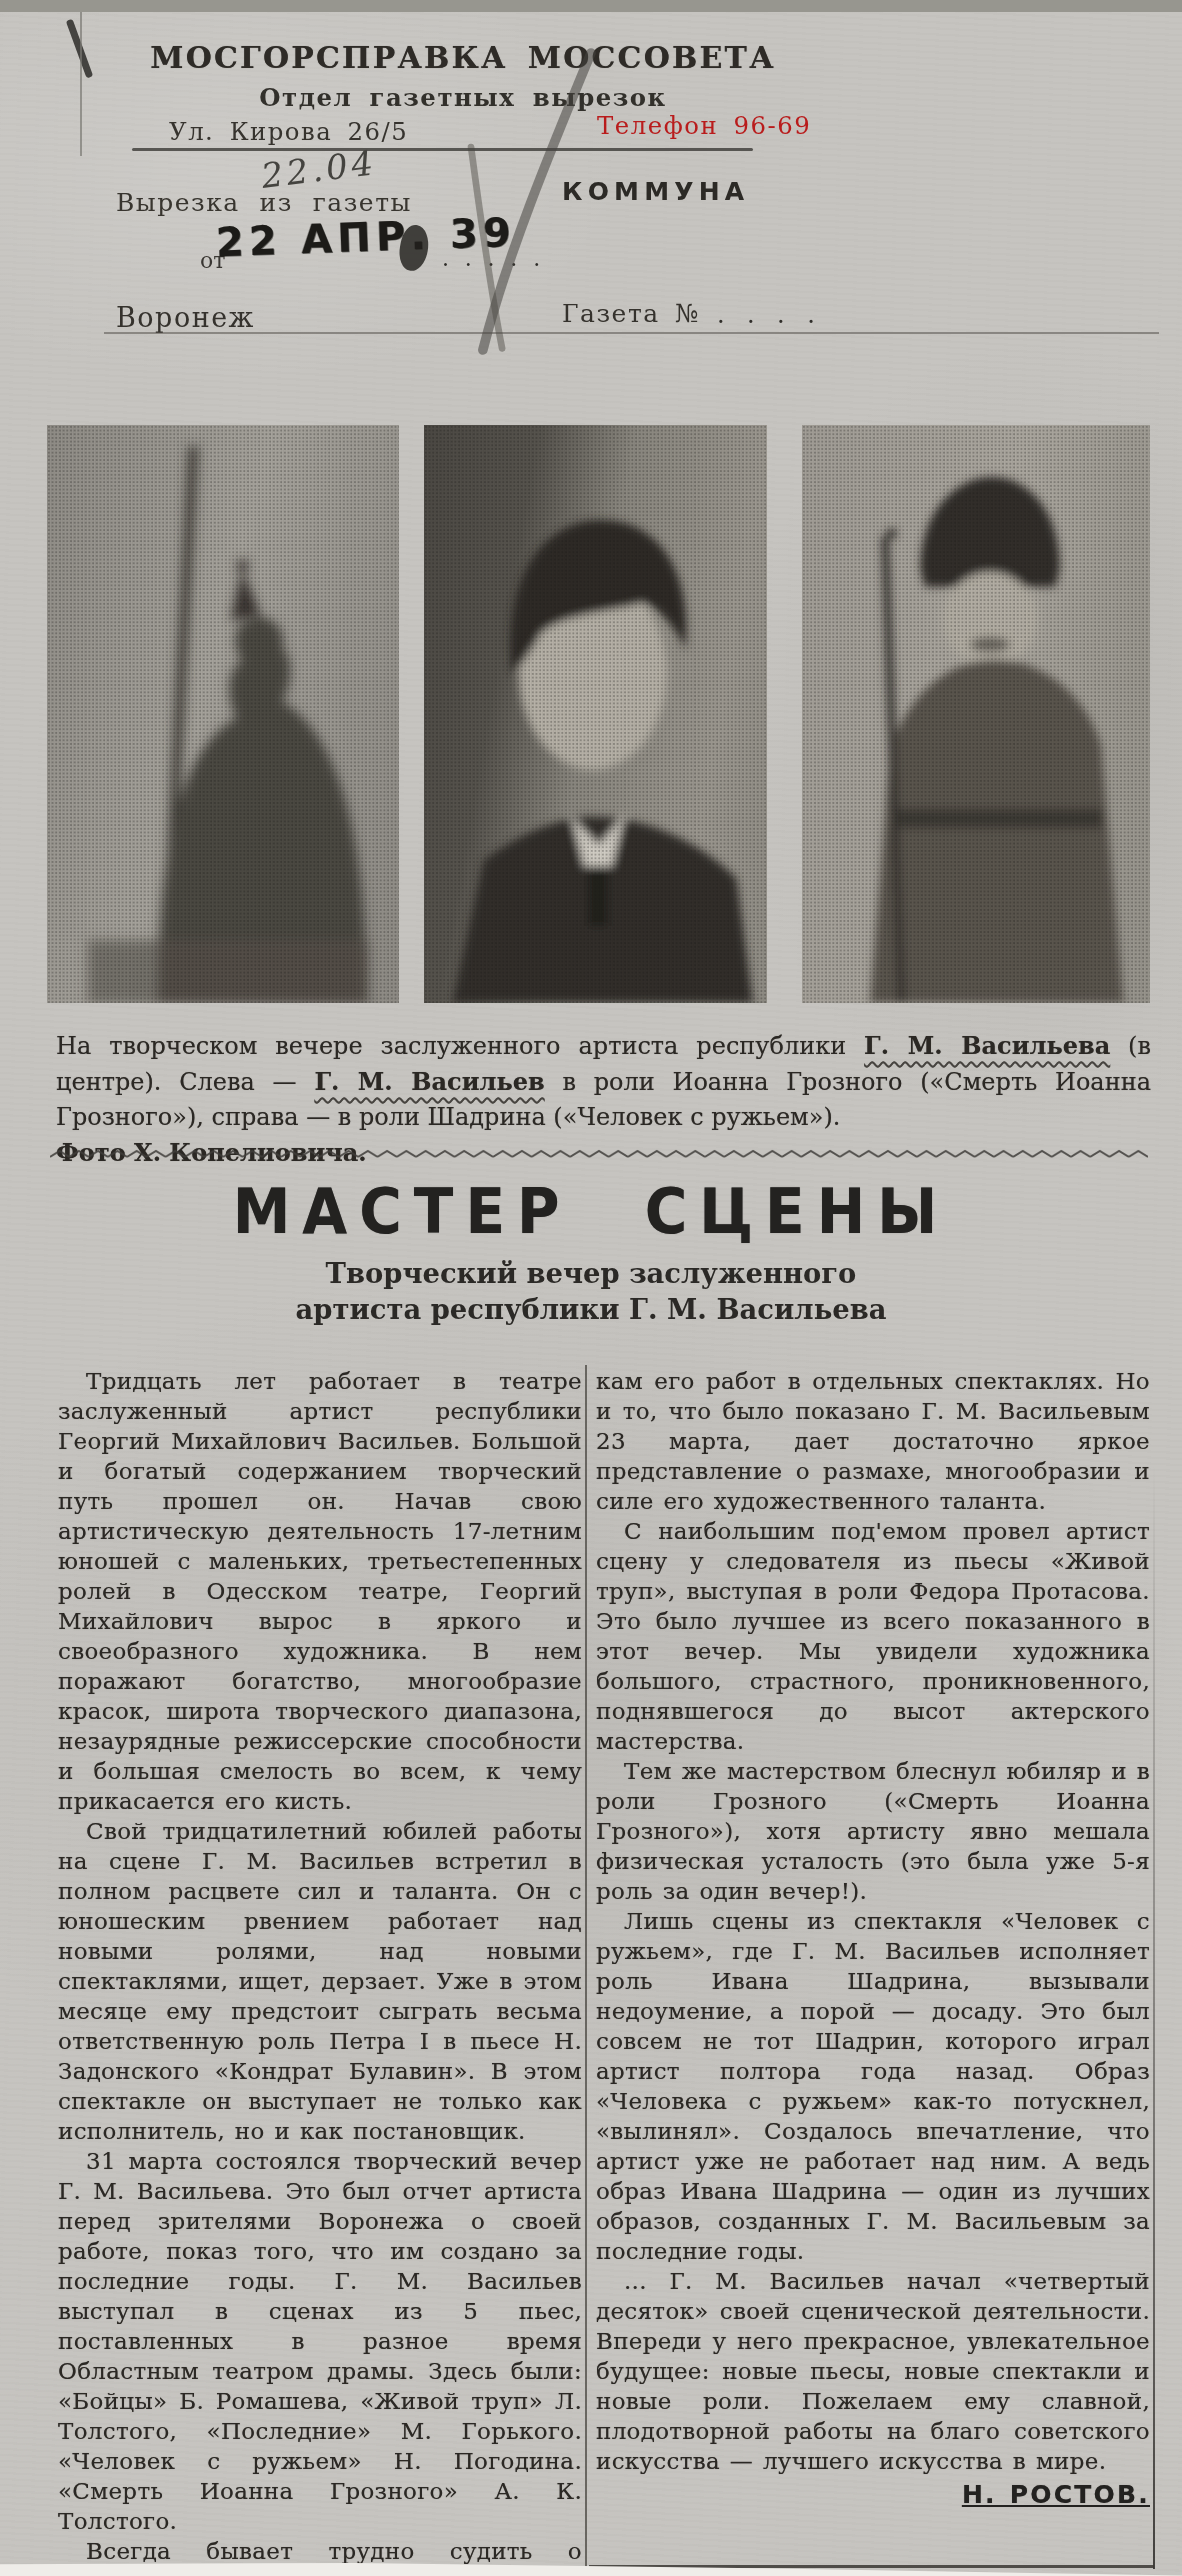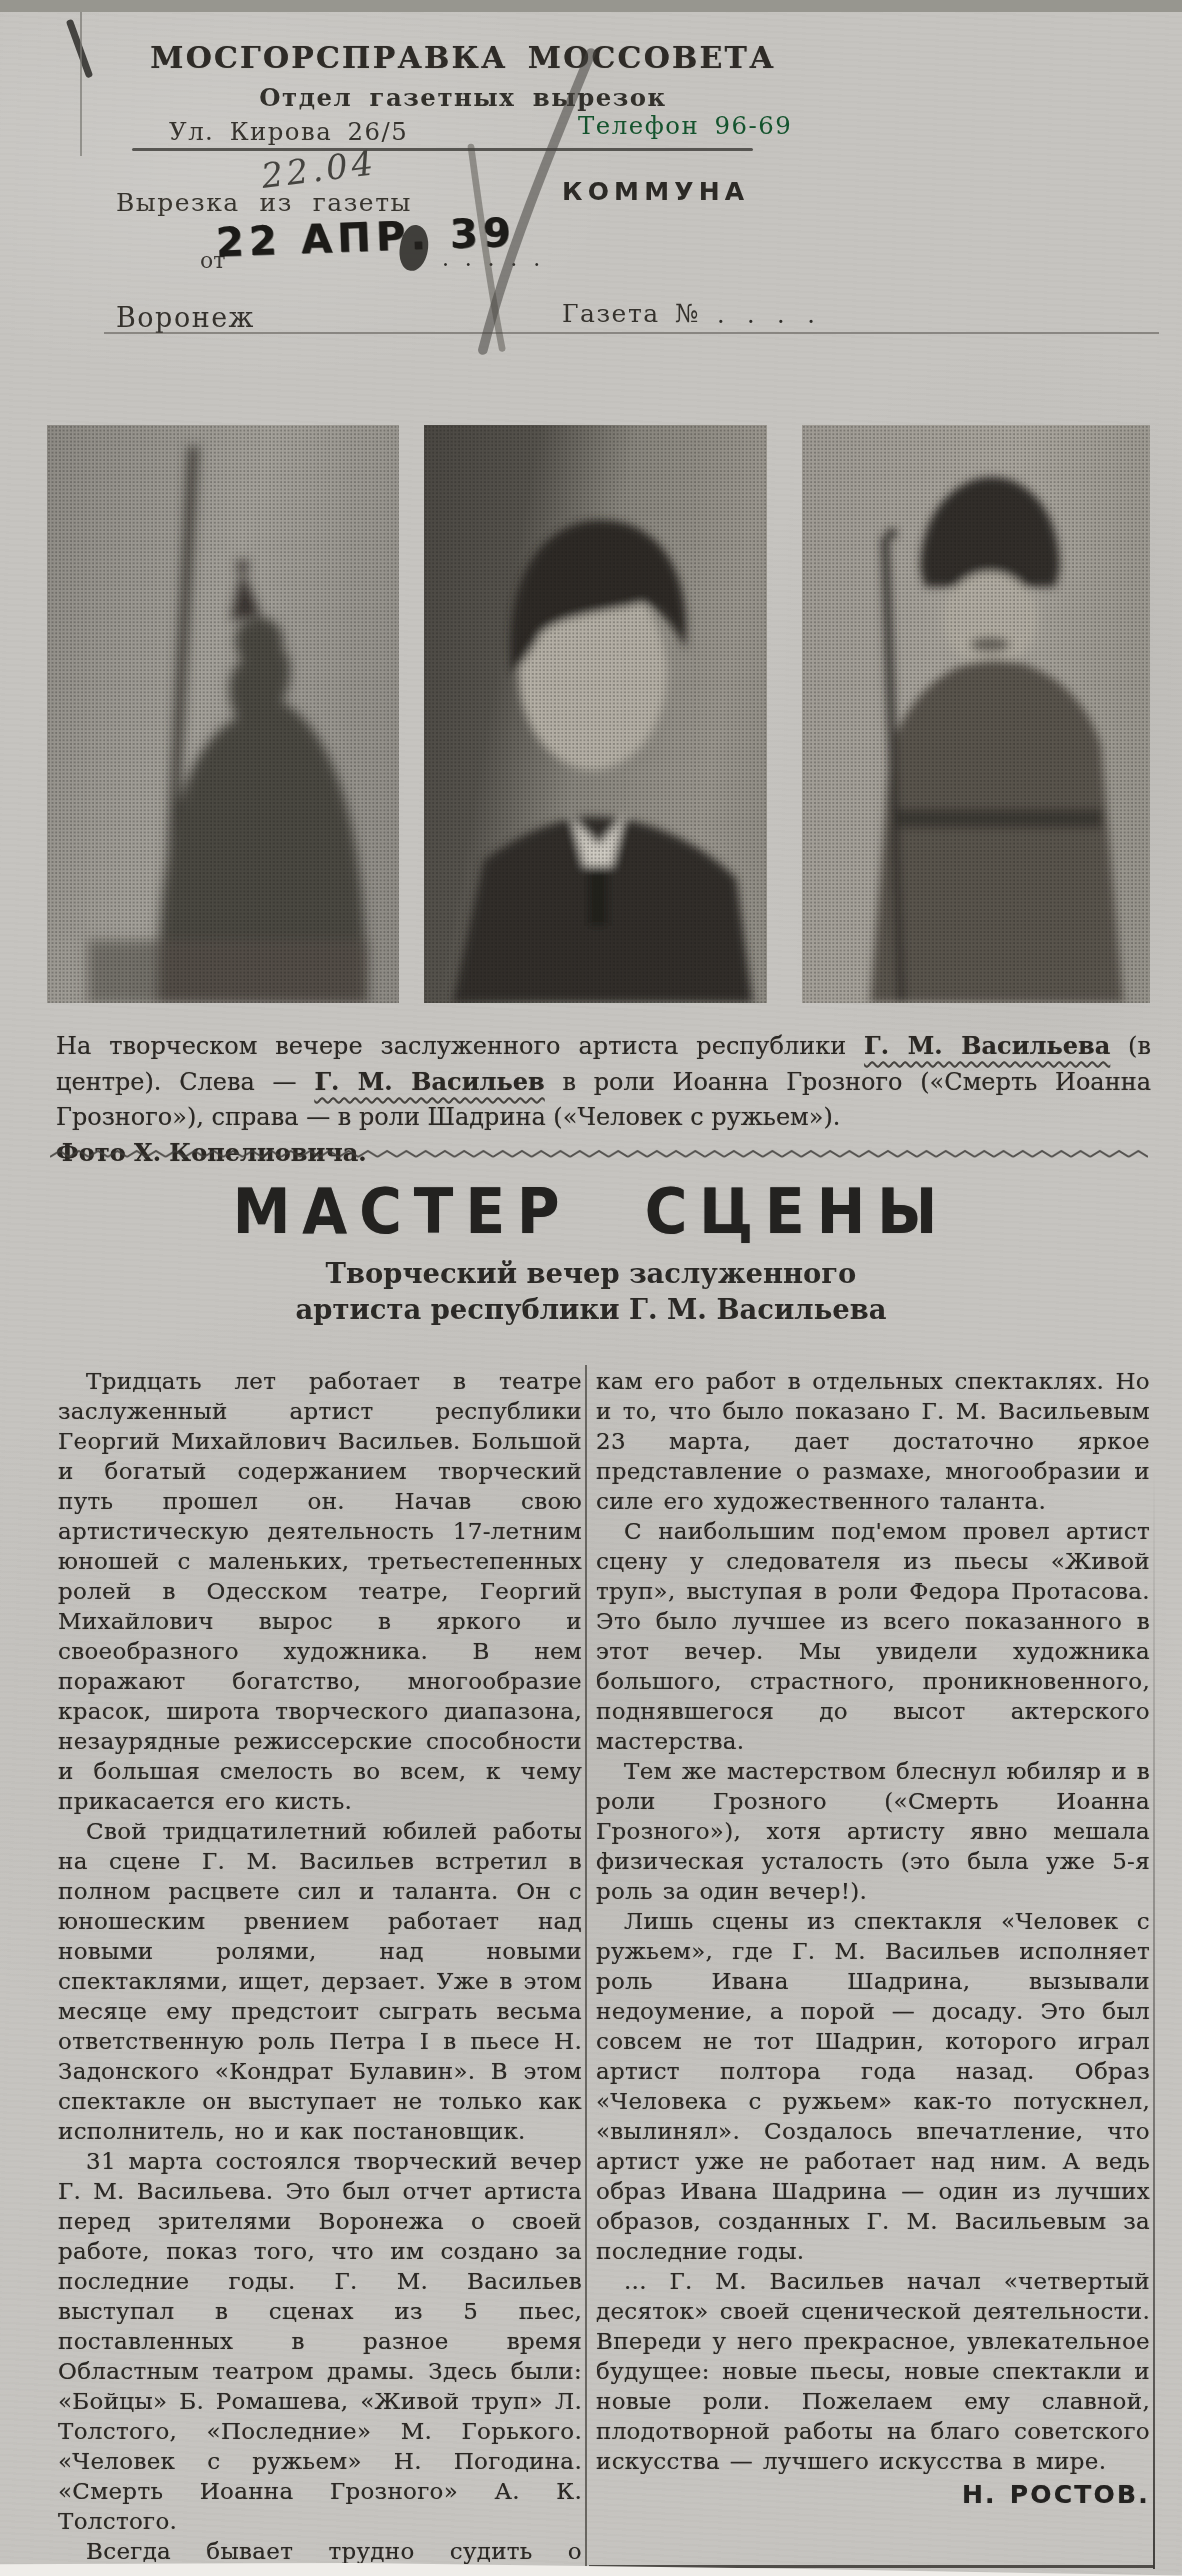--- a/index.html
+++ b/index.html
@@ -12,21 +12,21 @@
       radial-gradient(963px 667px at 45% 66%, rgba(70,68,63,.07), transparent 70%),
       repeating-linear-gradient(3deg, rgba(120,118,110,.035) 0 2.2px, transparent 2.2px 6px);}
   .abs{position:absolute;}
 
   
   .org{top:28px;left:0;width:926px;text-align:center;font-size:30px;font-weight:700;
        letter-spacing:2.2px;word-spacing:7.4px;color:#2e2b27;text-shadow:0 0 0.7px rgba(46,43,39,.6);}
   .dept{top:71px;left:0;width:926px;text-align:center;font-size:24.4px;font-weight:700;
         letter-spacing:1.5px;word-spacing:7.4px;color:#32302b;}
   .addr{top:105px;left:169px;font-size:24.4px;letter-spacing:1.5px;word-spacing:6px;color:#36332e;}
-  .phone{top:99px;left:578px;font-size:24.4px;letter-spacing:1.5px;word-spacing:6px;color:#14532d;}
+  .phone{top:99px;left:597px;font-size:24.4px;letter-spacing:1.5px;word-spacing:6px;color:#b91c1c;}
   .rule-top{top:136px;left:132px;width:621px;height:3px;background:#3b3936;opacity:.8;border-radius:1.5px;}
   .clip-label{top:176px;left:116px;font-size:25px;letter-spacing:1.5px;word-spacing:10.4px;color:#38352f;}
   .handwrite{top:137px;left:261px;font-size:34px;font-style:italic;color:#44433f;
              letter-spacing:3.7px;transform:rotate(-7deg);font-family:"DejaVu Serif",serif;}
   .paper-name{top:165px;left:562px;font-size:25px;font-weight:700;letter-spacing:5.2px;
               font-family:"DejaVu Sans",sans-serif;color:#2c2a26;}
   .from-label{top:236px;left:200px;font-size:22px;color:#3a3733;text-align:center;}
   .date-stamp{top:202px;left:216px;font-size:40px;font-weight:800;letter-spacing:5.2px;
               font-family:"DejaVu Sans",sans-serif;color:#1c1b18;transform:rotate(-2deg);
               text-shadow:0.7px 0.7px 0 rgba(28,27,24,.55), -0.7px 0 0 rgba(28,27,24,.35);}
@@ -68,21 +68,21 @@
   .col{position:absolute;top:1354px;font-size:23px;line-height:30px;text-align:justify;
        letter-spacing:0.3px;word-spacing:2.2px;color:#2b2824;text-shadow:0 0 0.7px rgba(43,40,36,.55);}
   .col p{margin:0;text-indent:28px;}
   .col p.noind{text-indent:0;}
   .col-left{left:58px;width:524px;}
   .col-right{left:596px;width:554px;}
   .divider{top:1353px;left:585px;width:1.5px;height:1205px;background:#4a4742;opacity:.75;}
   .edge-right{top:1452px;left:1153px;width:2.2px;height:1105px;
               background:linear-gradient(rgba(53,51,48,0), rgba(53,51,48,.9));}
   .sig{display:block;text-align:right;margin-top:4.4px;font-family:"DejaVu Sans",sans-serif;
-       font-weight:700;font-size:25px;letter-spacing:2.2px;color:#232220;}
+       font-weight:700;font-size:25px;letter-spacing:2.2px;color:#232220;text-decoration:underline;}
   .rule-bottom{top:2553px;left:589px;width:565px;height:3px;background:#3a3733;opacity:.85;}
   .white-edge{top:2543px;left:0;width:1182px;height:33px;background:#efede9;
               clip-path:polygon(0 28%, 30% 24%, 64% 40%, 100% 62%, 100% 100%, 0 100%);}
   .corner-slash{top:6px;left:76px;width:7.4px;height:61px;background:#23221f;
                 transform:rotate(-20deg);opacity:.8;border-radius:3px;}
   .pencil{top:0;left:0;pointer-events:none;}
 </style>
 </head>
 <body>
 

